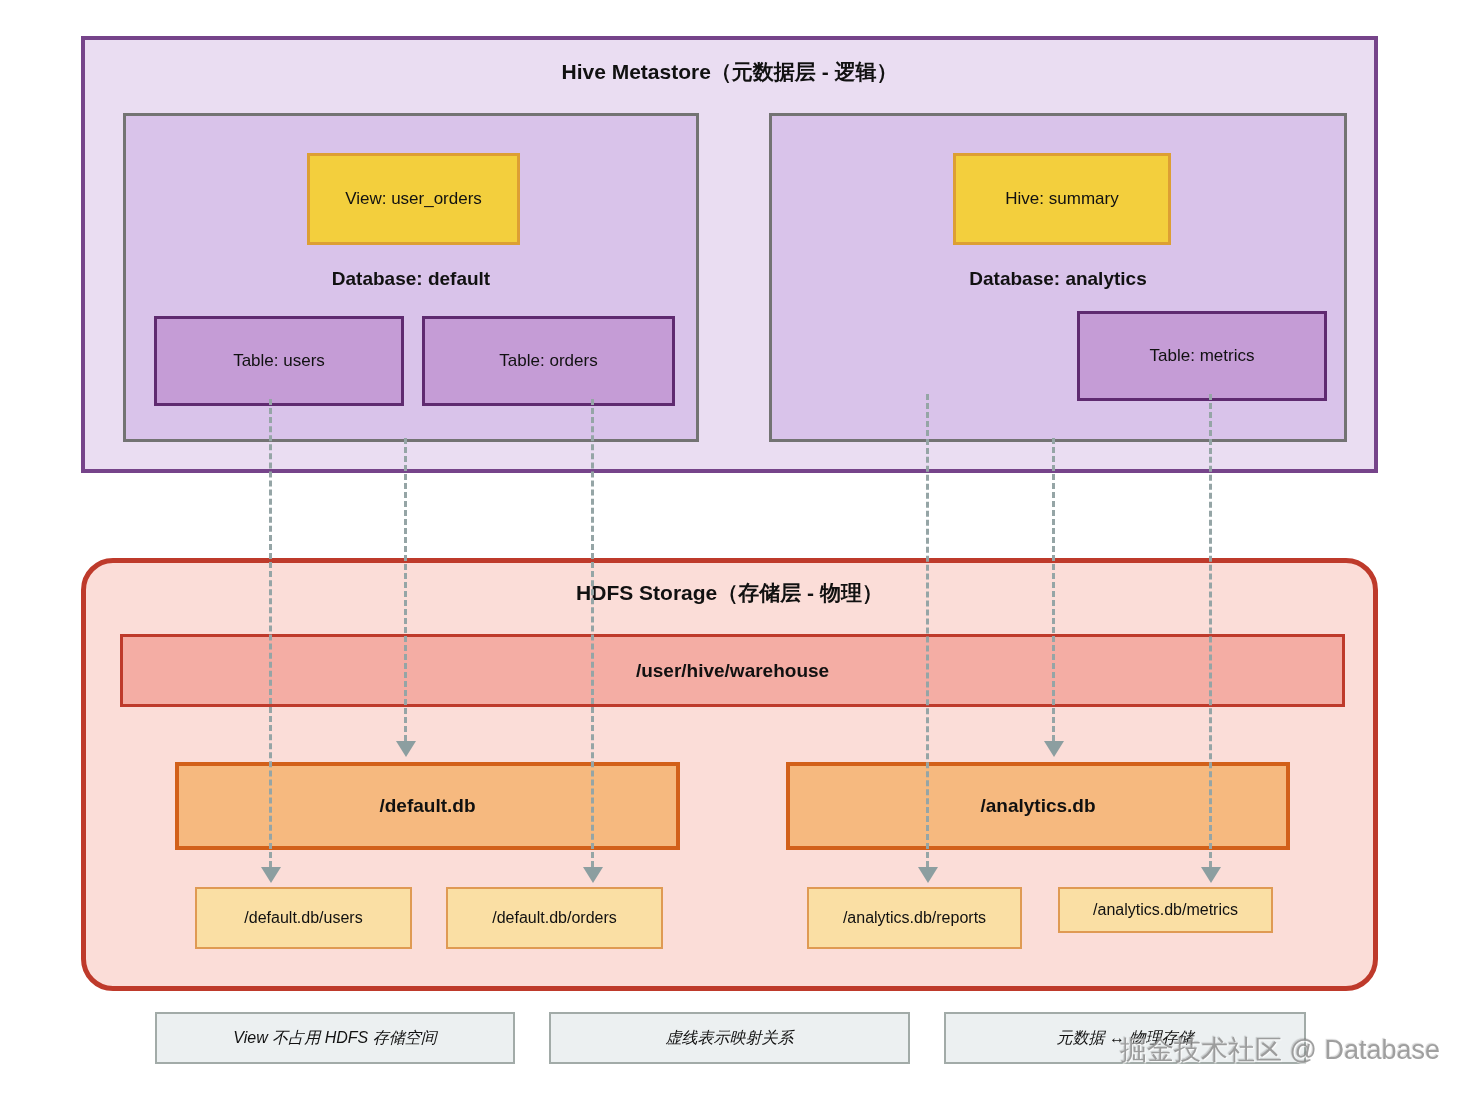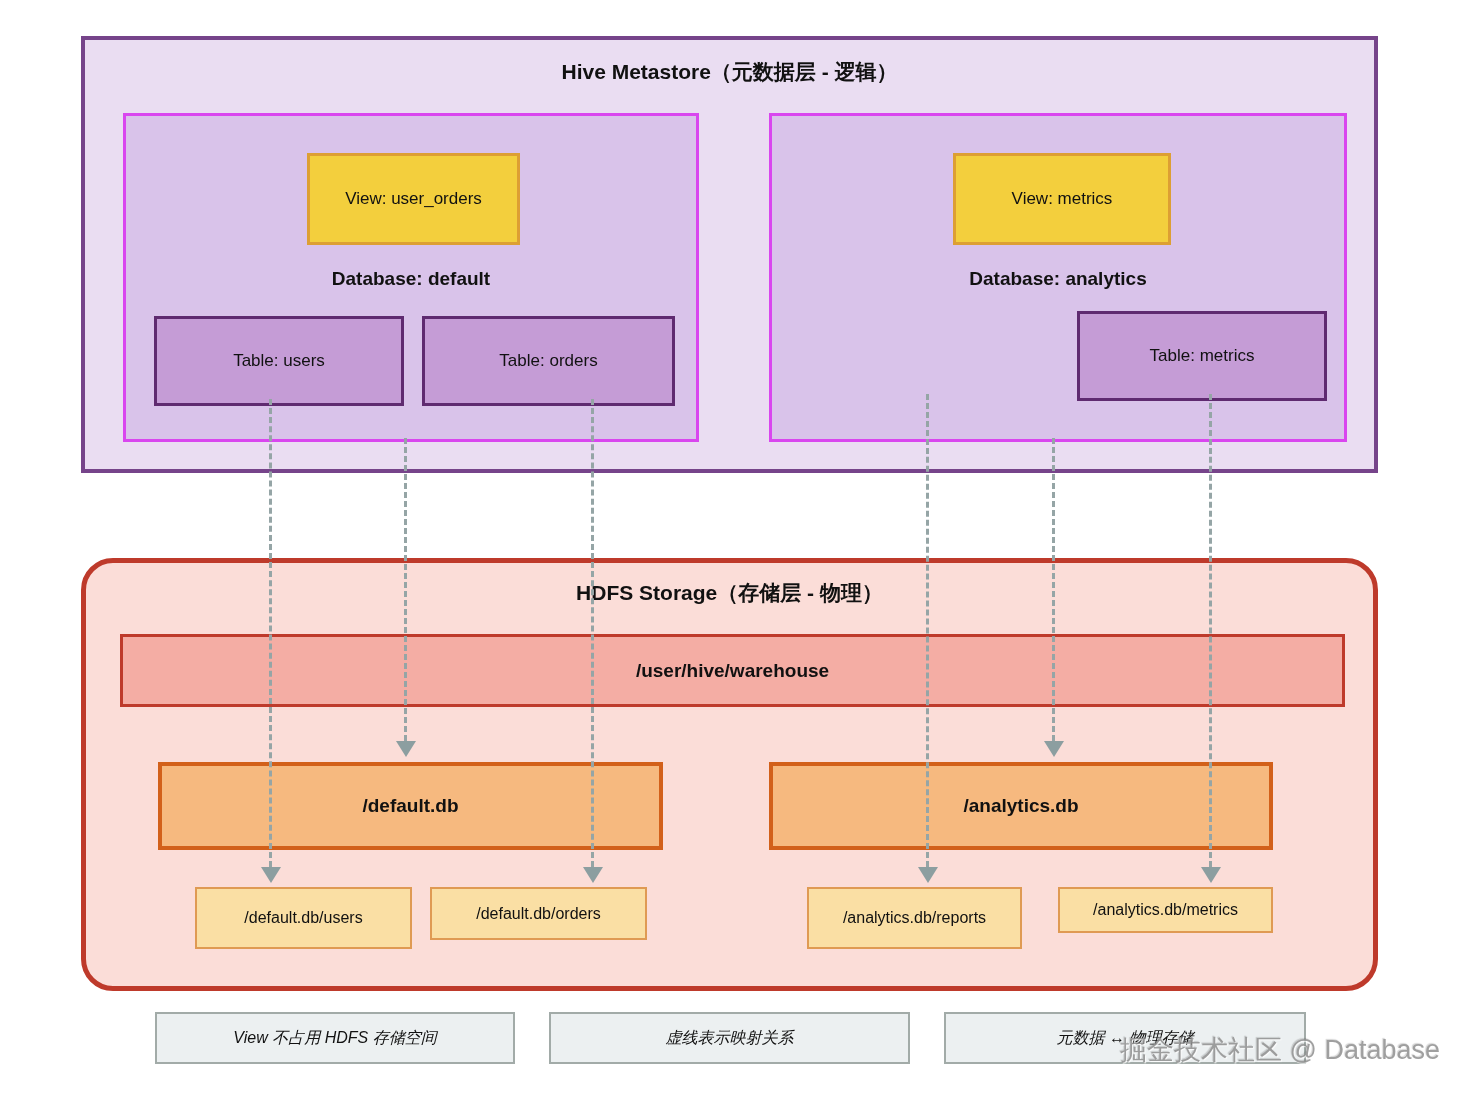--- a/index.html
+++ b/index.html
@@ -3,29 +3,29 @@
 <meta charset="utf-8">
 <style>
   html,body{margin:0;padding:0;background:#ffffff;}
   body{font-family:"Liberation Sans","DejaVu Sans",sans-serif;}
   #canvas{position:relative;width:1459px;height:1094px;background:#ffffff;overflow:hidden;}
   .abs{position:absolute;box-sizing:border-box;}
   .box{position:absolute;box-sizing:border-box;display:flex;align-items:center;justify-content:center;text-align:center;color:#111;}
   
   .metastore{background:#EADDF2;border:4px solid #76448A;}
   .ms-title{position:absolute;left:0;right:0;top:18px;text-align:center;font-size:21px;font-weight:bold;color:#111;}
-  .dbbox{background:#D9C3EA;border:3px solid #d946ef;}
+  .dbbox{background:#D9C3EA;border:3px solid #737373;}
   .viewbox{background:#F3CF3D;border:3px solid #DD9F33;font-size:17px;}
   .dblabel{position:absolute;left:0;right:0;text-align:center;font-size:19px;font-weight:bold;color:#111;}
   .tablebox{background:#C59CD6;border:3px solid #5F2A70;font-size:17px;}
   
   .hdfs{background:#FBDDD8;border:5px solid #BE3A2B;}
   .hdfs-title{position:absolute;left:0;right:0;top:16px;text-align:center;font-size:21px;font-weight:bold;color:#111;}
   .warehouse{background:#F4ADA4;border:3px solid #BE3A2B;font-size:19px;font-weight:bold;}
-  .dbdir{background:#F6B97F;border:4px solid #D2601A;font-size:19px;font-weight:bold;}
+  .dbdir{background:#F6B97F;border:4px solid #D2601A;font-size:19px;font-weight:bold;margin-left:17px;}
   .leaf{background:#FADFA4;border:2px solid #DF9A53;font-size:16px;}
   
   .legend{background:#ECF0F1;border:2px solid #A2ABA8;font-size:16px;font-style:italic;}
   
   .dash{position:absolute;width:0;border-left:3px dashed #95A5A6;z-index:5;}
   .arrowhead{position:absolute;width:0;height:0;border-left:10px solid transparent;border-right:10px solid transparent;border-top:16px solid #8C9EA0;z-index:6;}
   
   .watermark{position:absolute;left:1040px;top:1032px;width:400px;text-align:right;font-size:27px;color:#8f8f8f;opacity:.85;text-shadow:1px 1px 1px #ffffff,-1px -1px 1px rgba(60,60,60,.25);z-index:7;white-space:nowrap;}
 </style>
 </head>
@@ -37,36 +37,36 @@
     <div class="ms-title">Hive Metastore（元数据层 - 逻辑）</div>
 
     <div class="abs dbbox" style="left:38px;top:73px;width:576px;height:329px;">
       <div class="box viewbox" style="left:181px;top:37px;width:213px;height:92px;">View: user_orders</div>
       <div class="dblabel" style="top:152px;">Database: default</div>
       <div class="box tablebox" style="left:28px;top:200px;width:250px;height:90px;">Table: users</div>
       <div class="box tablebox" style="left:296px;top:200px;width:253px;height:90px;">Table: orders</div>
     </div>
 
     <div class="abs dbbox" style="left:684px;top:73px;width:578px;height:329px;">
-      <div class="box viewbox" style="left:181px;top:37px;width:218px;height:92px;">View: metrics</div>
+      <div class="box viewbox" style="left:181px;top:37px;width:218px;height:92px;">Hive: summary</div>
       <div class="dblabel" style="top:152px;">Database: analytics</div>
       <div class="box tablebox" style="left:305px;top:195px;width:250px;height:90px;">Table: metrics</div>
     </div>
   </div>
 
   <div class="abs hdfs" style="left:81px;top:558px;width:1297px;height:433px;border-radius:32px;">
     <div class="hdfs-title">HDFS Storage（存储层 - 物理）</div>
 
     <div class="box warehouse" style="left:34px;top:71px;width:1225px;height:73px;">/user/hive/warehouse</div>
 
     <div class="box dbdir" style="left:72px;top:199px;width:505px;height:88px;">/default.db</div>
     <div class="box dbdir" style="left:683px;top:199px;width:504px;height:88px;">/analytics.db</div>
 
     <div class="box leaf" style="left:109px;top:324px;width:217px;height:62px;">/default.db/users</div>
-    <div class="box leaf" style="left:344px;top:324px;width:217px;height:53px;">/default.db/orders</div>
+    <div class="box leaf" style="left:360px;top:324px;width:217px;height:62px;">/default.db/orders</div>
     <div class="box leaf" style="left:721px;top:324px;width:215px;height:62px;">/analytics.db/reports</div>
     <div class="box leaf" style="left:972px;top:324px;width:215px;height:46px;">/analytics.db/metrics</div>
   </div>
 
   <div class="dash" style="left:269px;top:399px;height:468px;"></div>
   <div class="dash" style="left:404px;top:438px;height:303px;"></div>
   <div class="dash" style="left:591px;top:399px;height:468px;"></div>
   <div class="dash" style="left:926px;top:394px;height:473px;"></div>
   <div class="dash" style="left:1052px;top:438px;height:303px;"></div>
   <div class="dash" style="left:1209px;top:394px;height:473px;"></div>

